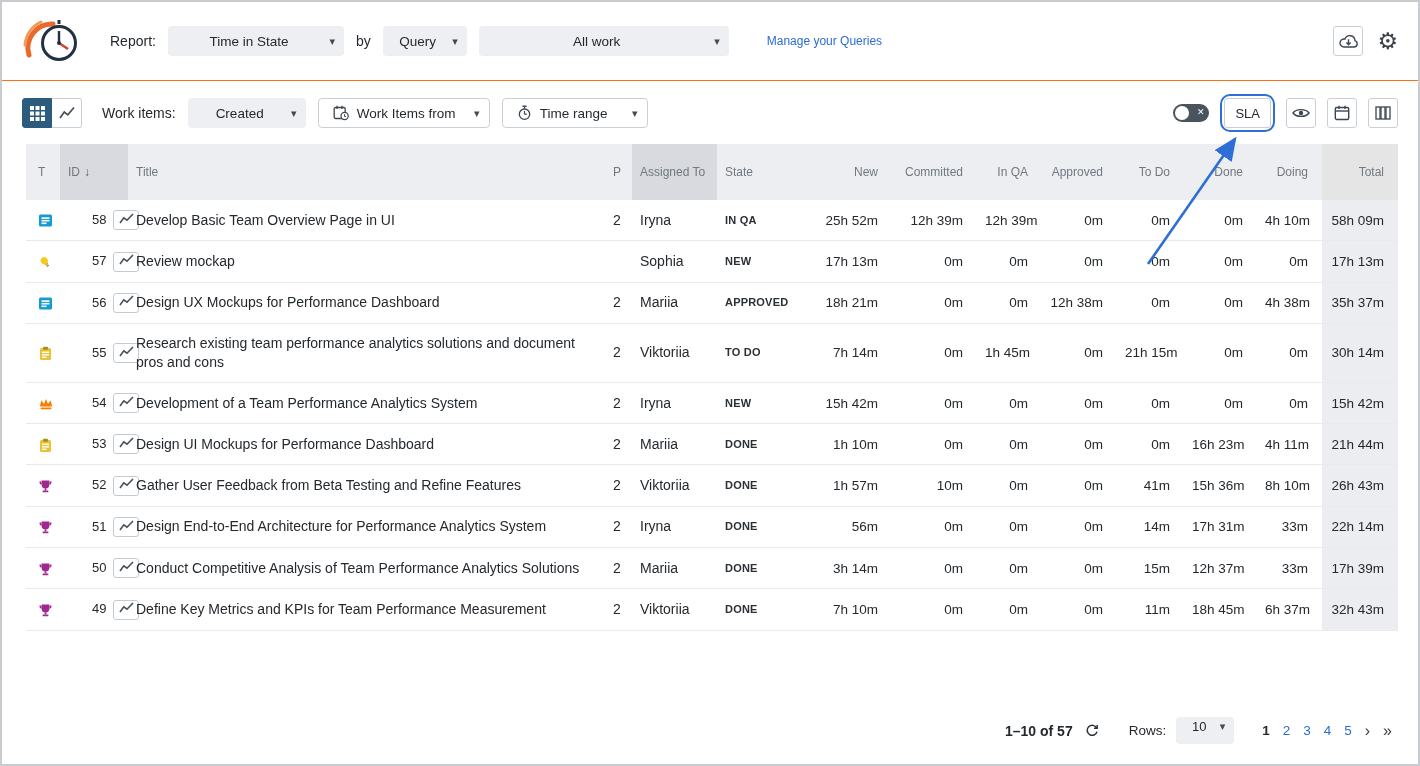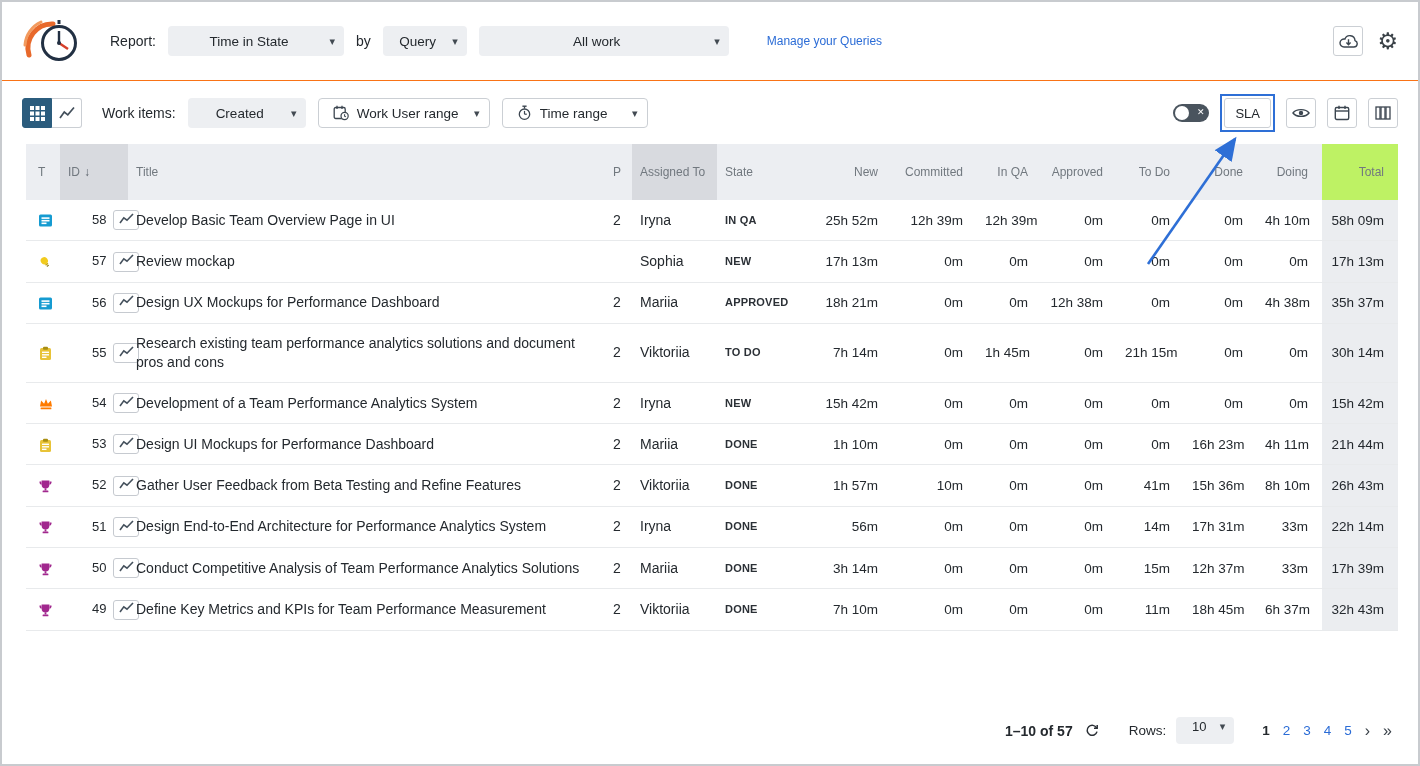--- a/index.html
+++ b/index.html
@@ -30,31 +30,31 @@
   .viewgrp{display:flex;margin-right:8px;}
   .viewbtn{width:30px;height:30px;display:flex;align-items:center;justify-content:center;
            border:1px solid #cbcfd4;background:#fff;cursor:pointer;padding:0;}
   .viewbtn:first-child{border-radius:3px 0 0 3px;}
   .viewbtn:last-child{border-radius:0 3px 3px 0;border-left:none;}
   .viewbtn.sel{background:var(--selected-view,#2b5c7d);border-color:var(--selected-view,#2b5c7d);}
   .tb-right{margin-left:auto;display:flex;align-items:center;gap:11px;}
   .toggle{width:36px;height:18px;background:#4a545e;border-radius:9px;position:relative;cursor:pointer;flex:0 0 auto;}
   .toggle .knob{position:absolute;left:2px;top:2px;width:14px;height:14px;background:#fff;border-radius:50%;}
   .toggle .x{position:absolute;right:5px;top:4px;color:#fff;font-size:9px;line-height:1;}
-  .sla-wrap{border:2px solid var(--accent,#2e6fd6);border-radius:0;padding:2px;display:inline-flex;}
+  .sla-wrap{border:2px solid var(--accent,#2e6fd6);border-radius:10px;padding:2px;display:inline-flex;}
   .sla-btn{height:30px;min-width:42px;padding:0 10px;font-size:13px;color:#24292e;background:#fff;
            border:1px solid #cbcfd4;border-radius:3px;cursor:pointer;font-family:inherit;}
 
   
   .table-wrap{padding:0 24px;flex:0 0 auto;}
   table{width:100%;border-collapse:collapse;table-layout:fixed;}
   thead th{background:var(--header-bg,#eceef2);color:#71787f;font-size:12px;font-weight:400;text-align:left;
            padding:8px 8px;height:56px;vertical-align:middle;}
   th.dark{background:var(--header-dark,#d8dadf);}
-  th.shaded{background:#bef264;}
+  th.shaded{background:#e5e5e5;}
   th.num{text-align:right;padding-right:14px;}
   th .sort{margin-left:4px;color:#596069;font-size:12px;}
   tbody td{border-bottom:1px solid #e8eaec;font-size:14px;color:#24292e;padding:10px 8px;vertical-align:middle;line-height:19px;}
   td.num{text-align:right;padding-right:14px;font-size:13.5px;white-space:nowrap;}
   td.shaded{background:var(--total-col,#ebedf0);}
   td.col-state{font-size:11px;font-weight:700;letter-spacing:.2px;color:#2b3036;white-space:nowrap;}
   td.col-p,th.col-p{text-align:center;}
   td.col-type{padding-left:12px;}
   th.col-type{padding-left:12px;}
   .wi-icon{display:inline-flex;vertical-align:middle;}
@@ -154,21 +154,21 @@
       <span class="chev">▾</span>
     </div>
     <div class="dd bordered left w-wir">
       <svg width="16" height="16" viewBox="0 0 16 16">
         <rect x="1.2" y="2.5" width="11" height="11" rx="1.5" fill="none" stroke="#3c4650" stroke-width="1.3"></rect>
         <line x1="4" y1="0.8" x2="4" y2="4" stroke="#3c4650" stroke-width="1.3"></line>
         <line x1="9" y1="0.8" x2="9" y2="4" stroke="#3c4650" stroke-width="1.3"></line>
         <circle cx="11.6" cy="11" r="3.6" fill="#fff" stroke="#3c4650" stroke-width="1.2"></circle>
         <path d="M11.6 9.2 v1.9 l1.3 0.8" fill="none" stroke="#3c4650" stroke-width="1.1"></path>
       </svg>
-      <span>Work User range</span>
+      <span>Work Items from</span>
       <span class="chev">▾</span>
     </div>
     <div class="dd bordered left w-tr">
       <svg width="15" height="16" viewBox="0 0 15 16">
         <circle cx="7.5" cy="9.2" r="5.2" fill="none" stroke="#3c4650" stroke-width="1.3"></circle>
         <line x1="7.5" y1="9.2" x2="7.5" y2="5.9" stroke="#3c4650" stroke-width="1.2"></line>
         <line x1="7.5" y1="9.2" x2="9.8" y2="9.2" stroke="#3c4650" stroke-width="1.2"></line>
         <line x1="5.4" y1="1.2" x2="9.6" y2="1.2" stroke="#3c4650" stroke-width="1.4"></line>
         <line x1="7.5" y1="1.2" x2="7.5" y2="3.6" stroke="#3c4650" stroke-width="1.3"></line>
       </svg>

